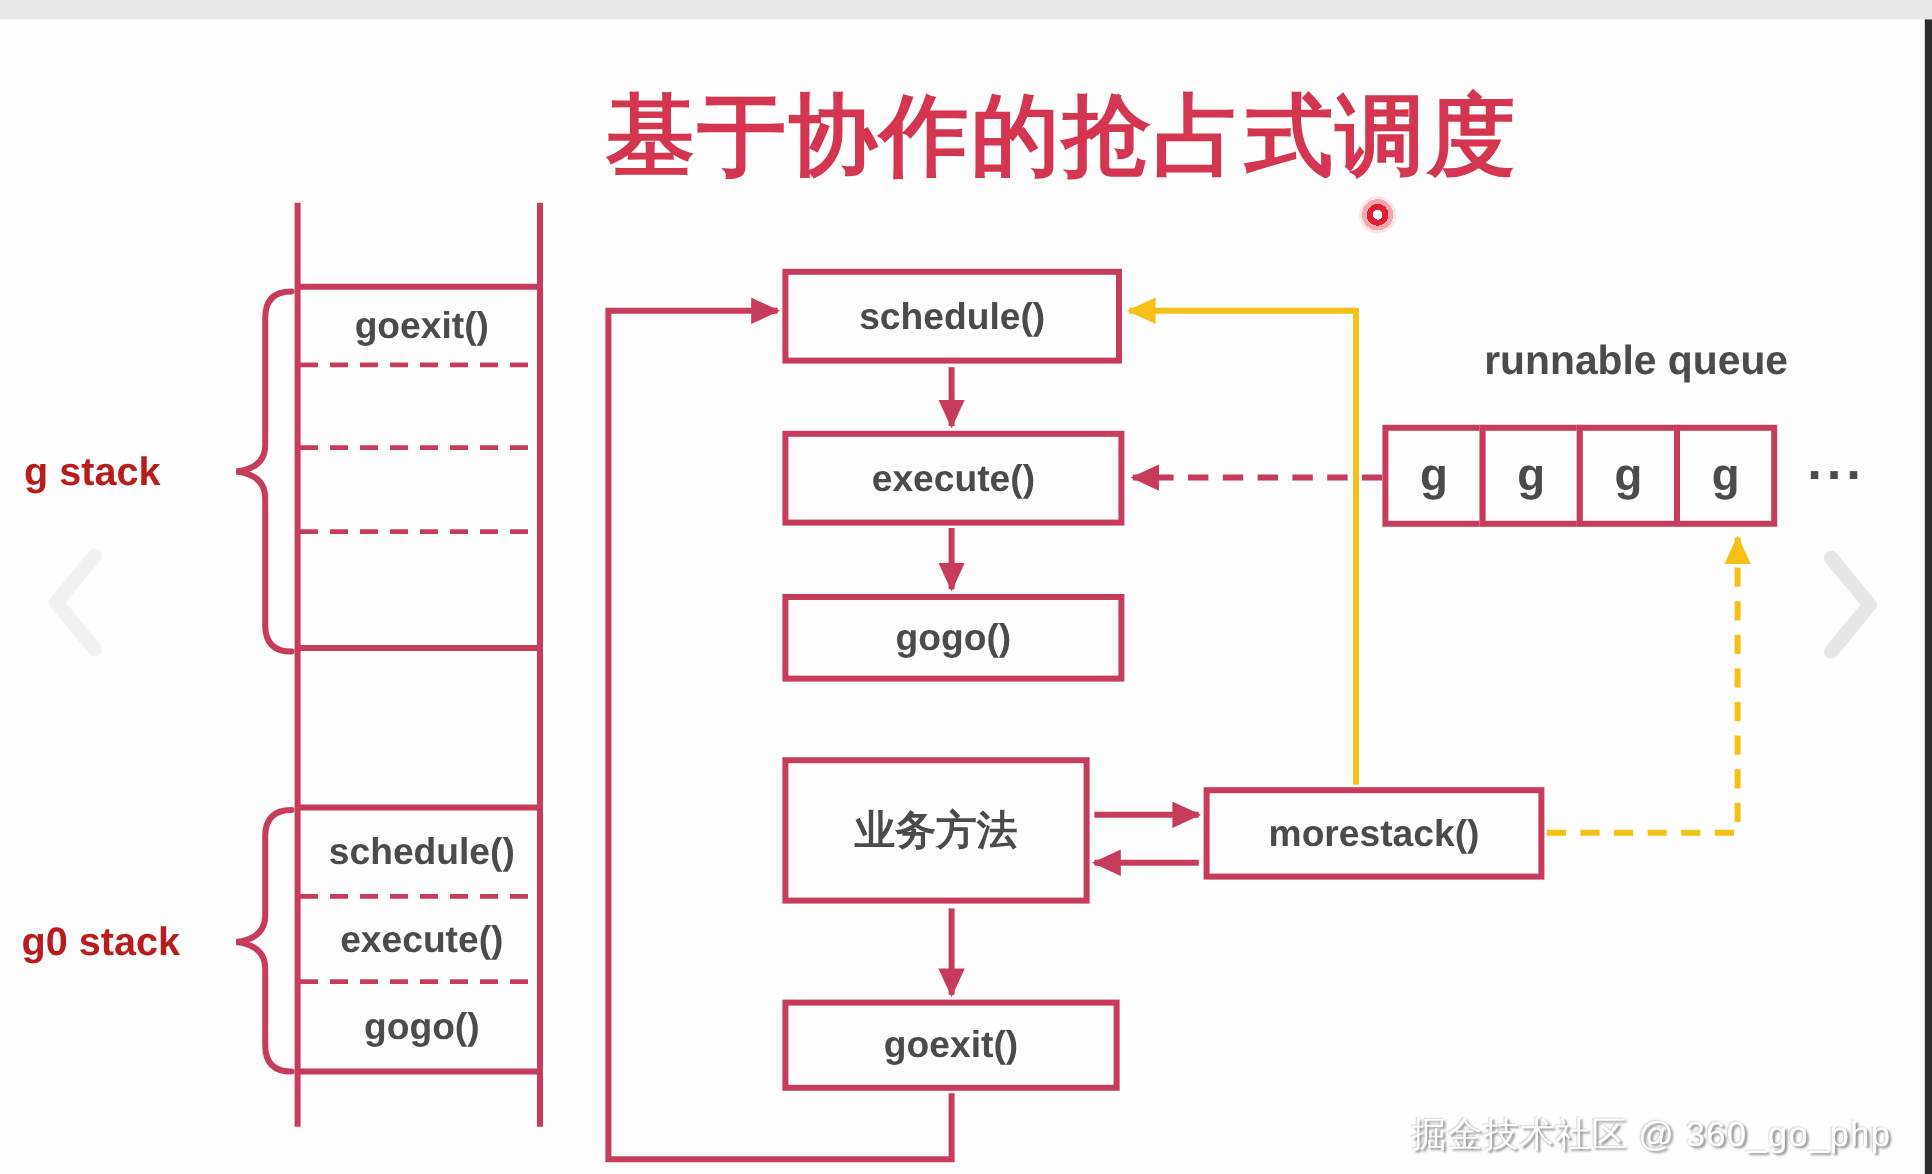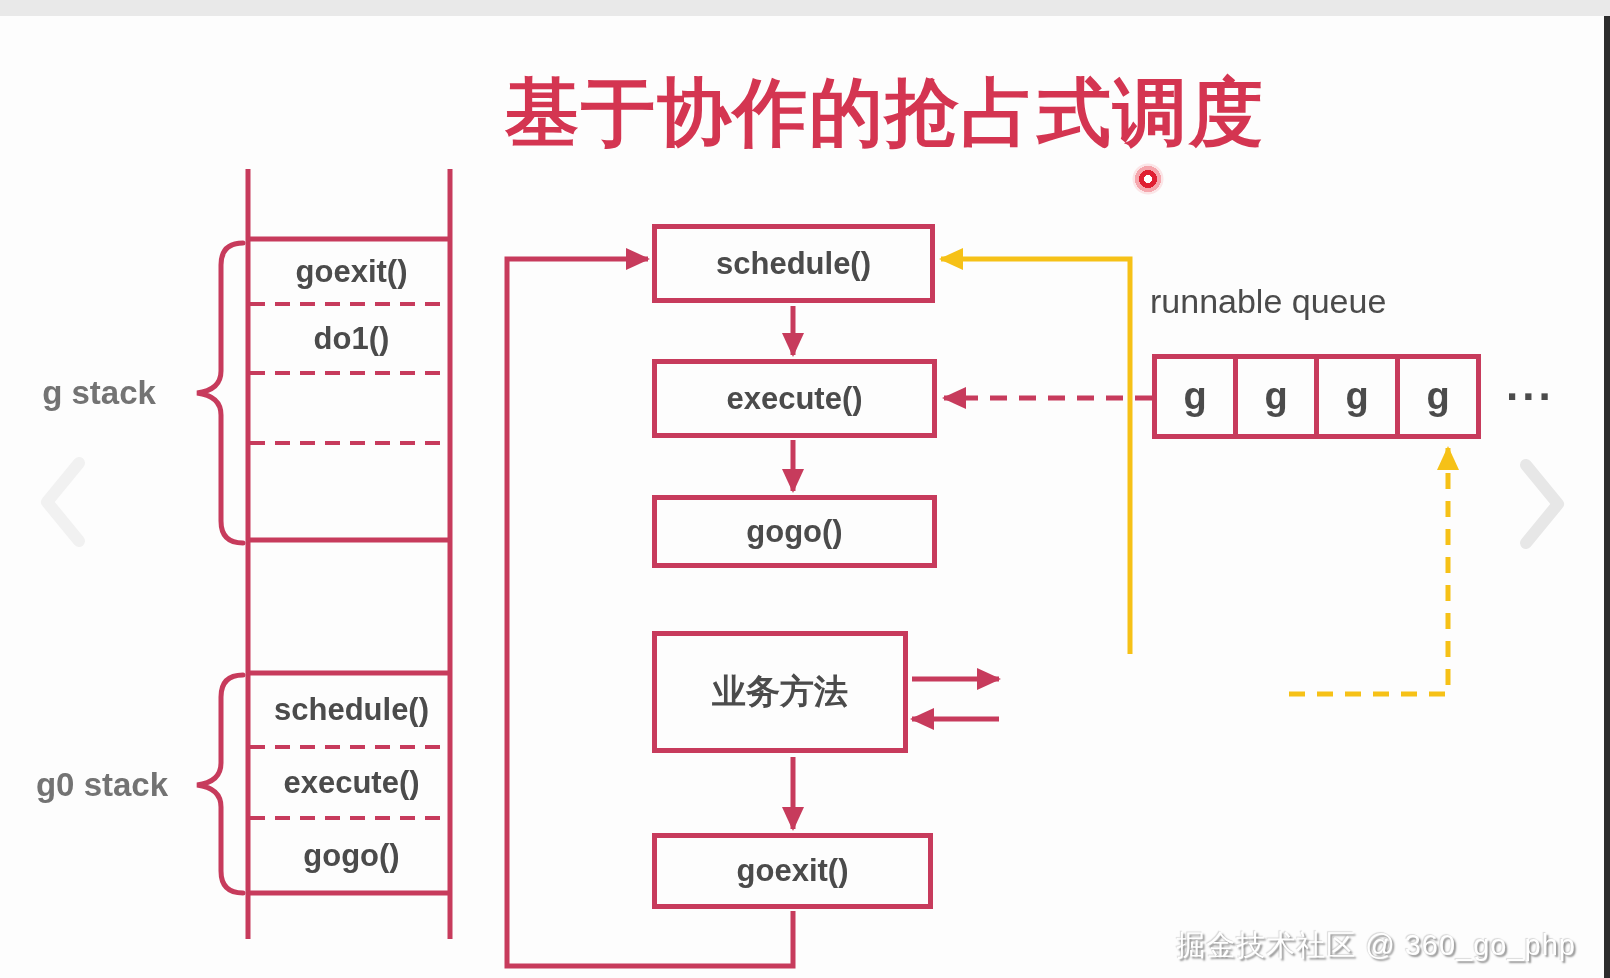--- a/index.html
+++ b/index.html
@@ -14,42 +14,42 @@
     text-align:center;font-size:74px;font-weight:bold;color:#d43551;
     letter-spacing:2px;white-space:nowrap;
   }
   #lines{left:0;top:0;width:1610px;height:978px;pointer-events:none;}
   .stack-cell{
     left:253px;width:197px;text-align:center;
     font-weight:bold;font-size:31px;color:#4b4b4b;
     display:flex;align-items:center;justify-content:center;
   }
   .side-label{
-    font-weight:bold;font-size:33px;color:#737373;text-align:center;
+    font-weight:bold;font-size:33px;color:#b91c1c;text-align:left;
     white-space:nowrap;
   }
   .flow-box{
     box-sizing:border-box;border:5px solid #c73b5c;background:#fdfdfd;
     display:flex;align-items:center;justify-content:center;
     font-weight:bold;font-size:31px;color:#4b4b4b;
   }
   #box-business{font-size:34px;}
   #queue{
     left:1152px;top:338px;height:85px;display:flex;
   }
   .queue-cell{
     box-sizing:border-box;width:86px;height:85px;margin-left:-5px;
     border:5px solid #c73b5c;background:#fdfdfd;
     display:flex;align-items:center;justify-content:center;
     font-weight:bold;font-size:38px;color:#4b4b4b;
   }
   .queue-cell:first-child{margin-left:0;}
   #queue-label{
-    left:1150px;top:266px;width:340px;text-align:left;
-    font-weight:normal;font-size:34px;color:#4b4b4b;white-space:nowrap;
+    left:1150px;top:266px;width:340px;text-align:right;
+    font-weight:bold;font-size:34px;color:#4b4b4b;white-space:nowrap;
   }
   #queue-ellipsis{
     left:1506px;top:344px;font-weight:bold;font-size:44px;color:#4b4b4b;
     letter-spacing:4px;
   }
   #laser-dot{
     left:1132px;top:147px;width:32px;height:32px;border-radius:50%;
     background:radial-gradient(circle,
       #ffffff 0 4px,
       #e01f32 4px 9px,
@@ -117,31 +117,31 @@
   </svg>
 
   <div id="title" class="abs">基于协作的抢占式调度</div>
 
   <div id="laser-dot" class="abs"></div>
 
   <div class="abs side-label" style="left:20px;top:358px;width:158px;">g stack</div>
   <div class="abs side-label" style="left:18px;top:750px;width:168px;">g0 stack</div>
 
   <div class="abs stack-cell" style="top:223px;height:65px;">goexit()</div>
-  <div class="abs stack-cell" style="top:288px;height:69px;">do1()</div>
 
   <div class="abs stack-cell" style="top:657px;height:74px;">schedule()</div>
   <div class="abs stack-cell" style="top:731px;height:71px;">execute()</div>
   <div class="abs stack-cell" style="top:802px;height:75px;">gogo()</div>
 
   <div class="abs flow-box" style="left:652px;top:208px;width:283px;height:79px;">schedule()</div>
   <div class="abs flow-box" style="left:652px;top:343px;width:285px;height:79px;">execute()</div>
   <div class="abs flow-box" style="left:652px;top:479px;width:285px;height:73px;">gogo()</div>
   <div class="abs flow-box" id="box-business" style="left:652px;top:615px;width:256px;height:122px;">业务方法</div>
   <div class="abs flow-box" style="left:652px;top:817px;width:281px;height:76px;">goexit()</div>
+  <div class="abs flow-box" style="left:1003px;top:640px;width:284px;height:77px;">morestack()</div>
 
   <div id="queue-label" class="abs">runnable queue</div>
   <div id="queue" class="abs">
     <div class="queue-cell">g</div>
     <div class="queue-cell">g</div>
     <div class="queue-cell">g</div>
     <div class="queue-cell">g</div>
   </div>
   <div id="queue-ellipsis" class="abs">...</div>
 

